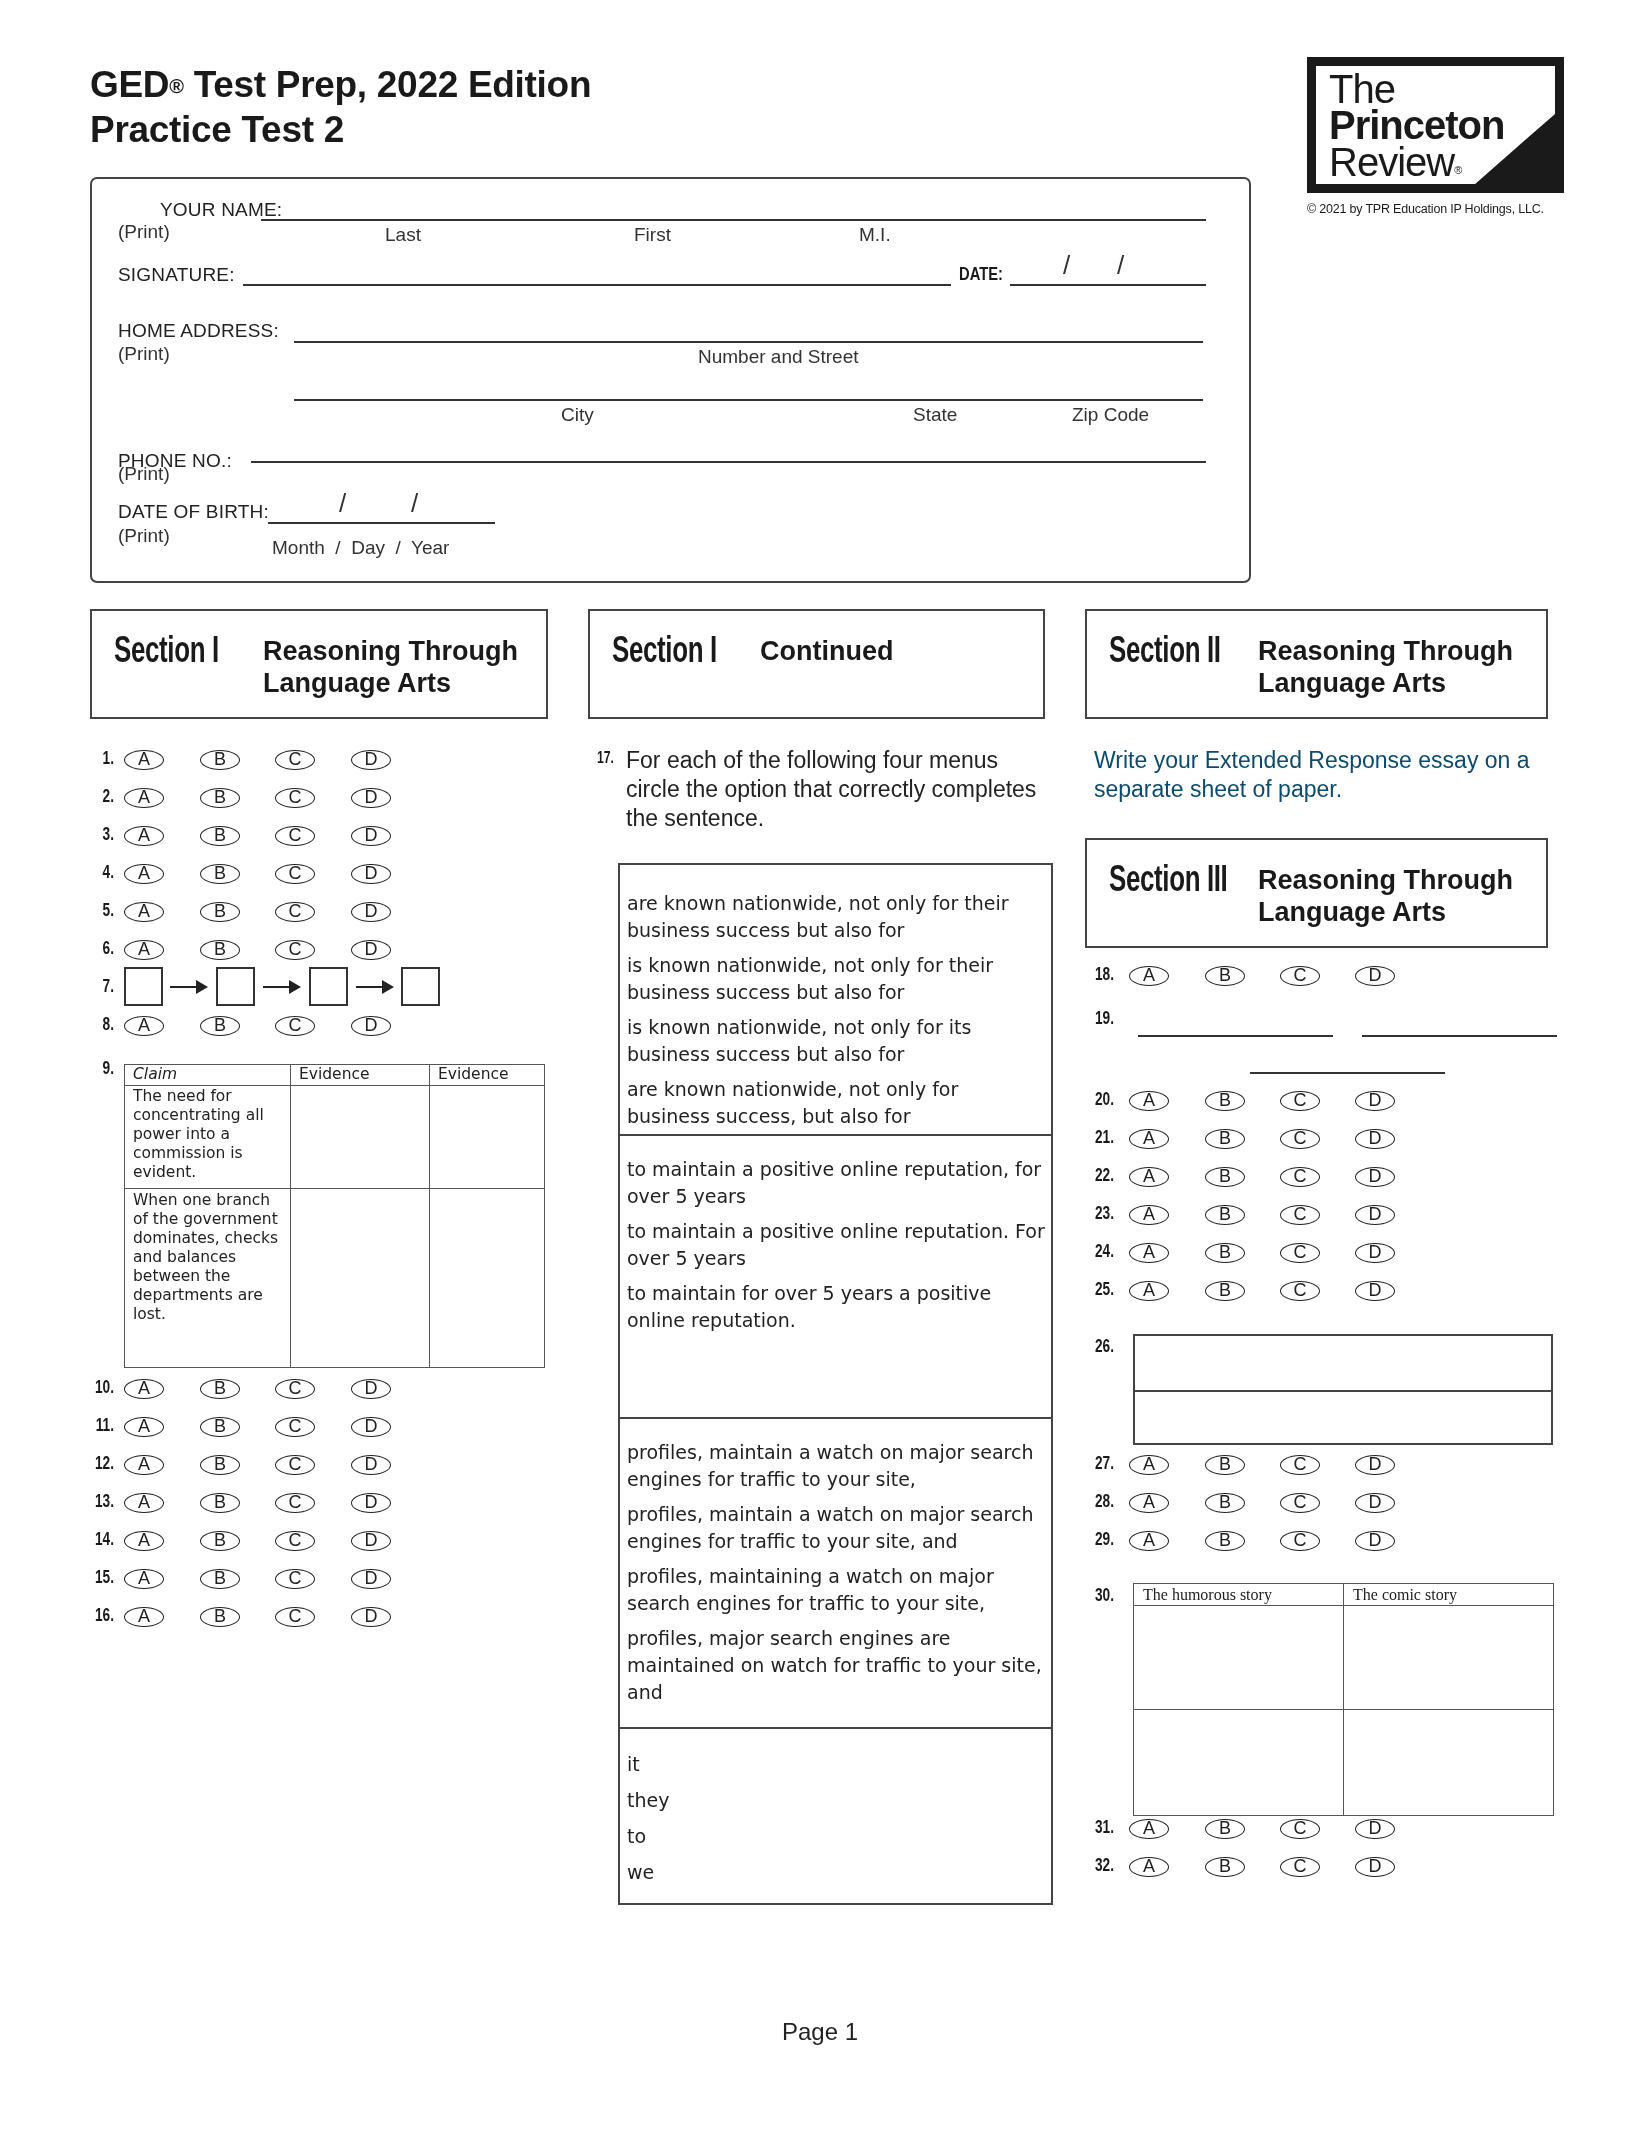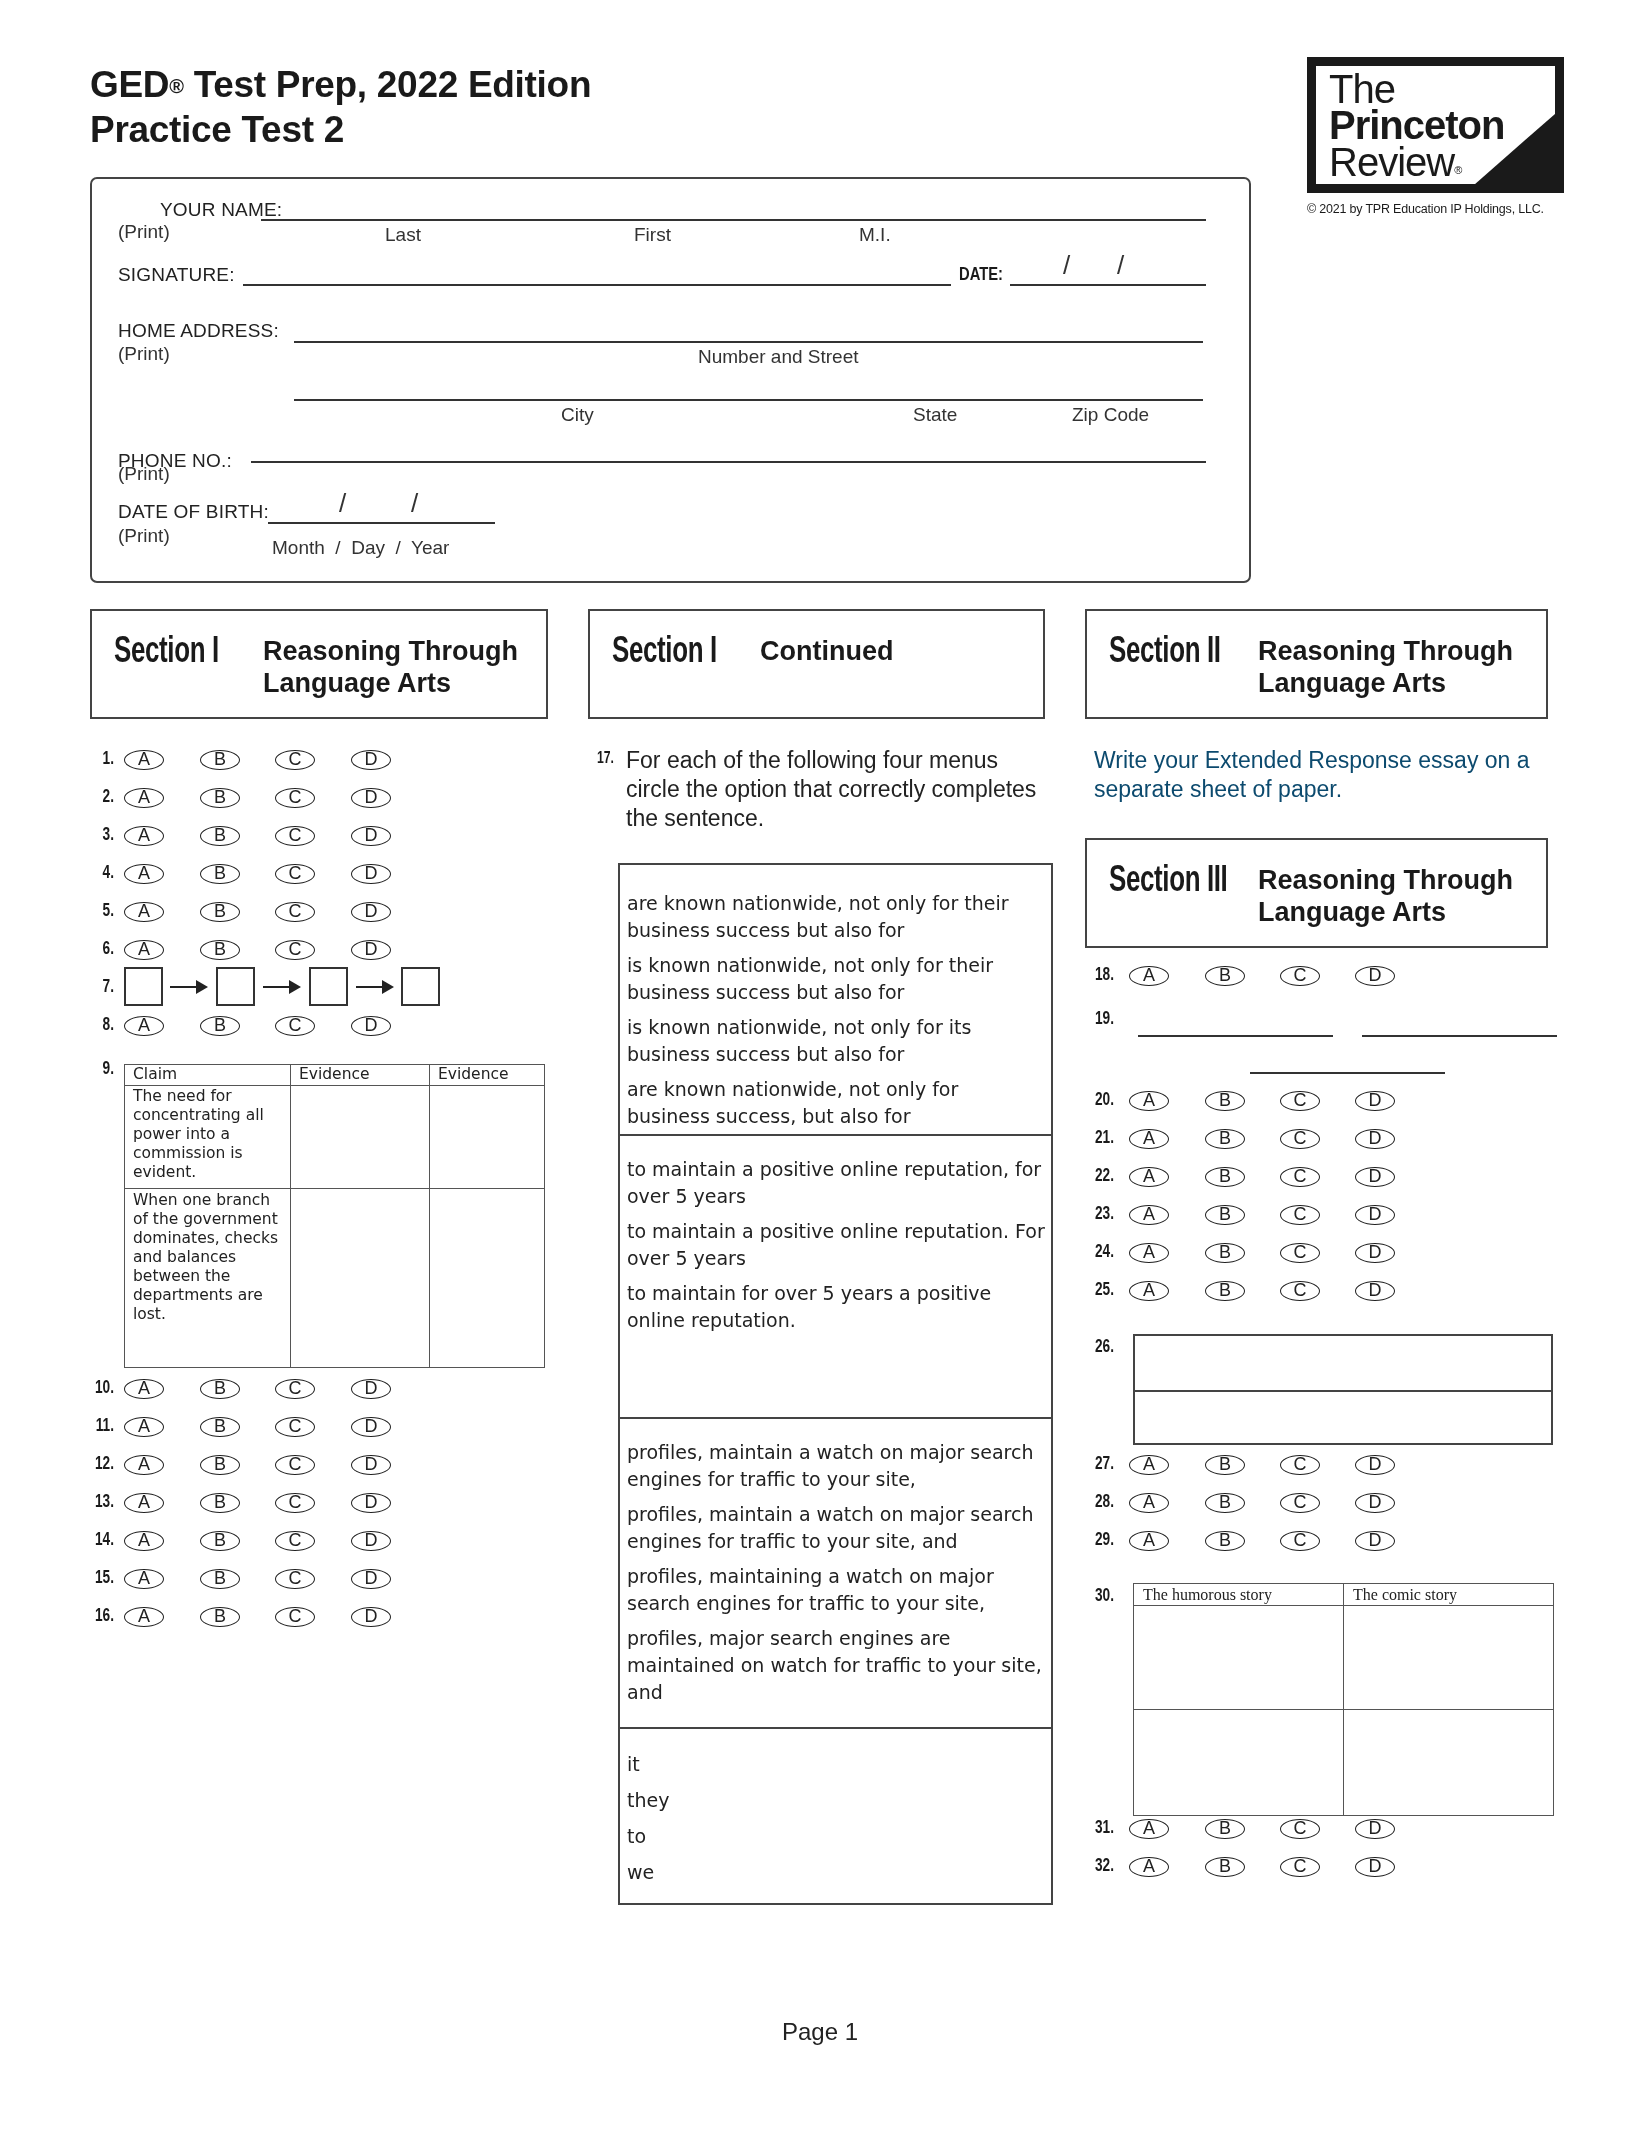--- a/index.html
+++ b/index.html
@@ -41,21 +41,21 @@
   
   .box7 { width: 39px; height: 39px; border: 2px solid #333; }
   .arrow { height: 2px; background: #222; }
   .arrow::after { content: ""; position: absolute; right: -2px; top: -6px; border-left: 12px solid #222; border-top: 7px solid transparent; border-bottom: 7px solid transparent; }
 
   
   table { border-collapse: collapse; font-family: "DejaVu Sans", sans-serif; }
   .t9 { left: 124px; top: 1064px; width: 421px; font-size: 15.5px; color: #222; }
   .t9 td, .t9 th { border: 1.6px solid #555; vertical-align: top; text-align: left; font-weight: normal; padding: 0 8px; line-height: 19px; }
   .t9 th { height: 21px; }
-  .t9 .col1 { width: 166px; }
+  .t9 .col1 { width: 166px; font-style: italic; }
   .t9 .col2 { width: 139px; }
 
   .t30 { left: 1133px; top: 1583px; width: 421px; font-size: 16px; color: #222; }
   .t30 th, .t30 td { border: 1.6px solid #555; text-align: left; font-weight: normal; padding: 0 9px; }
   .t30 th { height: 22px; line-height: 20px; font-family: Liberation Serif, serif; }
   .t30 td { height: 104px; }
   .t30 tr.last td { height: 106px; }
 
   
   .q17text { left: 626px; top: 746px; font-size: 23px; line-height: 29px; color: #222; }

